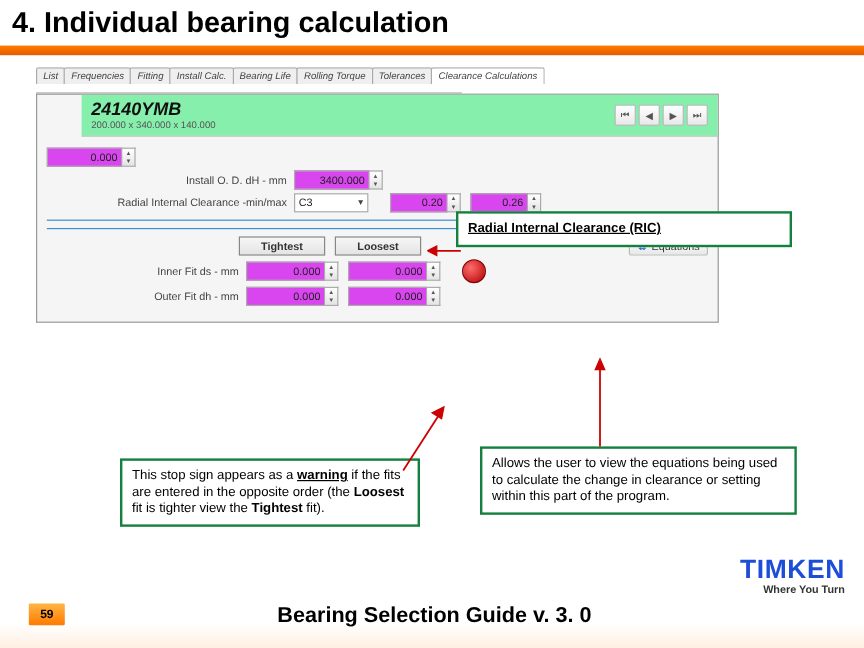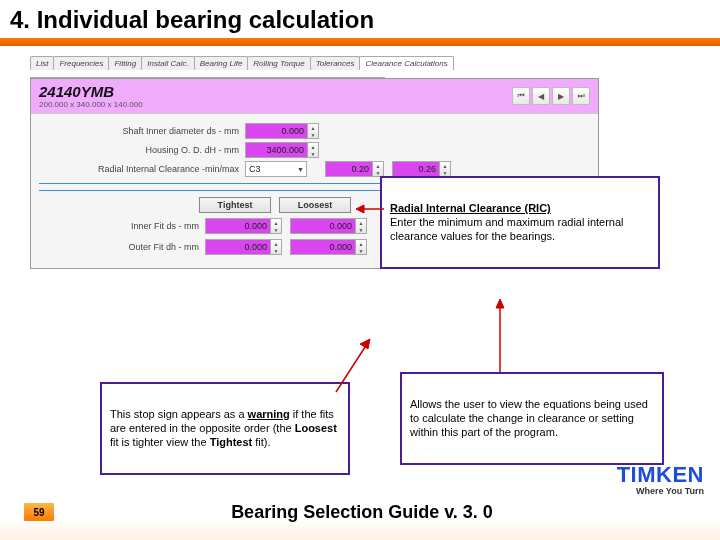--- a/index.html
+++ b/index.html
@@ -59,26 +59,27 @@
   }
   
   .panel {
     border: 1px solid #999;
     width: 567px;
     background: #f5f5f5;
     font-size: 10px;
     color: #333;
   }
   .panel-header {
-    background: #f0abfc;
+    background: #86efac;
     border-bottom: 1px solid #ccc;
     padding: 4px 8px;
     display: flex;
     justify-content: space-between;
     align-items: center;
+    margin-left: 37px;
   }
   .part-block { }
   .part-number {
     font-size: 15px;
     font-weight: 900;
     font-style: italic;
     color: #111;
   }
   .part-dims {
     font-size: 8px;
@@ -183,26 +184,26 @@
   .stop-sign {
     width: 18px;
     height: 18px;
     background: radial-gradient(circle at 35% 35%, #ff6b6b, #b00000);
     border-radius: 50%;
     border: 1px solid #800;
   }
   
   .callout {
     position: absolute;
-    border: 2px solid #4c1d95;
+    border: 2px solid #15803d;
     background: #fff;
     font-size: 11px;
     line-height: 1.25;
     color: #000;
-    padding: 24px 8px;
+    padding: 6px 8px;
   }
   .callout .co-title {
     font-weight: bold;
     text-decoration: underline;
   }
   .arrow {
     position: absolute;
     stroke: #cc0000;
     fill: #cc0000;
   }
@@ -290,29 +291,28 @@
       </div>
       <div class="nav-btns">
         <div class="nav-btn">⏮</div>
         <div class="nav-btn">◀</div>
         <div class="nav-btn">▶</div>
         <div class="nav-btn">⏭</div>
       </div>
     </div>
     <div class="panel-body">
       <div class="row">
-        <div class="row-label" style="width:200px">Shaft Inner diameter ds - mm</div>
         <div class="field">0.000</div>
         <div class="spin">
             <span>▲</span>
             <span>▼</span>
           </div>
       </div>
       <div class="row">
-        <div class="row-label" style="width:200px">Housing O. D. dH - mm</div>
+        <div class="row-label" style="width:200px">Install O. D. dH - mm</div>
         <div class="field">3400.000</div>
         <div class="spin">
             <span>▲</span>
             <span>▼</span>
           </div>
       </div>
       <div class="row">
         <div class="row-label" style="width:200px">Radial Internal Clearance -min/max</div>
         <div class="select">
           <span>C3</span>
@@ -370,21 +370,20 @@
         <div class="spin">
             <span>▲</span>
             <span>▼</span>
           </div>
       </div>
     </div>
   </div>
 
   <div class="callout" style="left:380px; top:130px; width:260px">
     <span class="co-title">Radial Internal Clearance (RIC)</span><br>
-    <span>Enter the minimum and maximum radial internal clearance values for the bearings.</span>
   </div>
   <svg class="arrow" style="left:356px; top:155px" width="30" height="16">
     <line x1="28" y1="8" x2="4" y2="8" stroke-width="1.5"></line>
     <polygon points="0,8 8,4 8,12"></polygon>
   </svg>
 
   <div class="callout" style="left:100px; top:336px; width:230px">
     <span>
       <span>This stop sign appears as a </span><b style="text-decoration:underline">warning</b><span> if the fits are entered in the opposite order (the </span><b>Loosest</b><span> fit is tighter view the </span><b>Tightest</b><span> fit).</span>
     </span>

